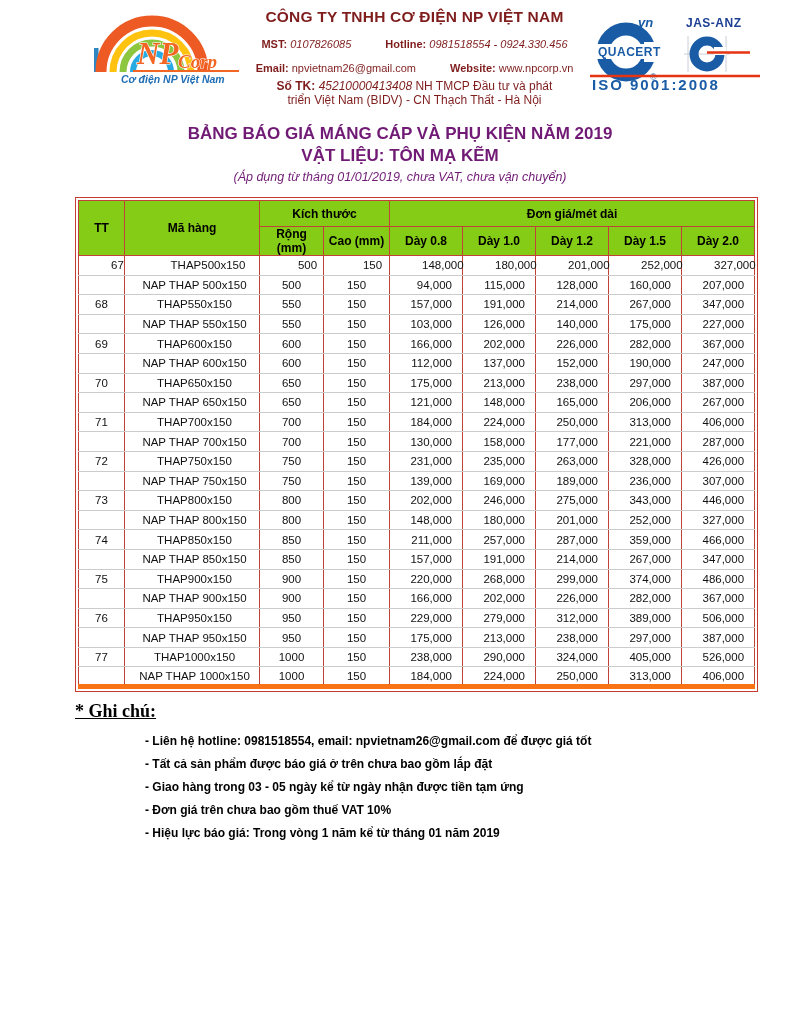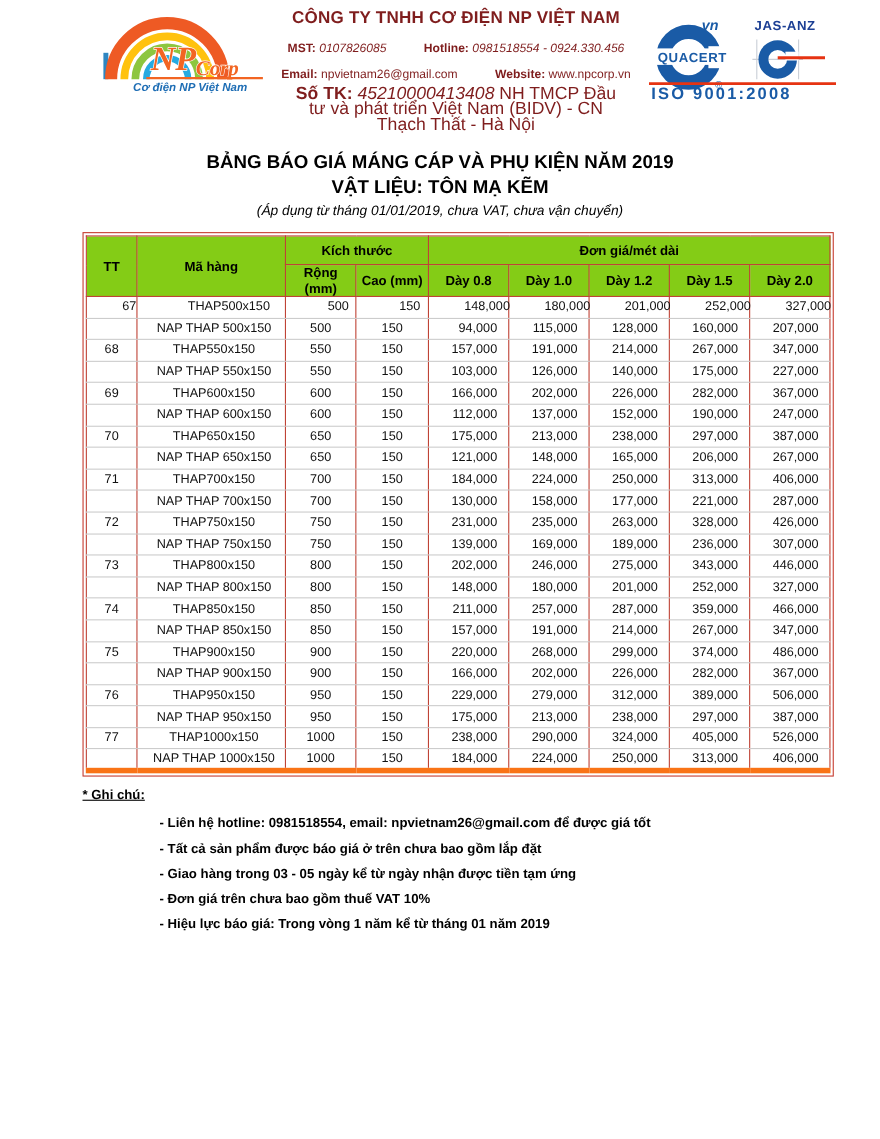--- a/index.html
+++ b/index.html
@@ -8,46 +8,46 @@
 
   
   .doc-header { display:flex; align-items:flex-start; padding:6px 34px 0 93px; }
   .logo-wrap { width:148px; flex:0 0 148px; }
   .company-block { flex:1; text-align:center; color:#7f1d1d; padding-top:2px; }
   .company-name { font-size:15.5px; font-weight:bold; letter-spacing:.2px; margin-bottom:6px; white-space:nowrap; }
   .info-line { display:flex; justify-content:center; gap:34px; font-size:11px; margin-bottom:5px;margin-top:12px; }
   .info-pair { white-space:nowrap; }
   .info-label { font-weight:bold; }
   .ital { font-style:italic; }
-  .account-line { font-size:16px; width:300px; margin:0 auto; line-height:14px; }
+  .account-line { font-size:12px; width:300px; margin:0 auto; line-height:14px; }
   .certs-wrap { width:178px; flex:0 0 178px; padding-top:8px; }
 
   
-  .title-block { text-align:center; margin-top:16px; color:#000000; }
+  .title-block { text-align:center; margin-top:16px; color:#701a75; }
   .title-line { font-size:17px; font-weight:bold; line-height:22px; }
   .title-note { font-size:12.5px; font-style:italic; margin-top:3px; }
 
   
   .table-outline { margin:13px 0 0 75px; width:683px; border:1.5px solid #c63b2f; padding:2px; }
   table.price { border-collapse:collapse; width:100%; table-layout:fixed; }
   .price th { border:1px solid #bf4336; font-size:12px; font-weight:bold; color:#000;
               height:26px; text-align:center; vertical-align:middle; background:#84cc16; }
   .price td { border-left:1px solid #bf4336; border-right:1px solid #bf4336;
               border-top:1px solid #cccccc; border-bottom:1px solid #cccccc;
               font-size:11.5px; color:#111; height:19.6px; vertical-align:middle; background:#fff; }
   .price tr:first-child td { border-top:1px solid #bf4336;padding-left:32px; }
   .price tr:last-child td { border-bottom:5px solid #f97316; }
   td.col-tt { text-align:center; }
   td.col-code { text-align:center; padding-left:5px;margin-left:43px; }
   td.col-dim { text-align:center; }
   td.col-price { text-align:right; padding-right:10px; }
 
   
   .notes { margin:9px 0 0 75px; color:#000; }
-  .notes-heading { font-size:12px; font-weight:bold; text-decoration:underline; margin-bottom:8px; }
+  .notes-heading { font-size:18px; font-weight:bold; text-decoration:underline; margin-bottom:8px;font-family:Liberation Serif, serif; }
   .note-item { font-size:12px; font-weight:bold; margin-left:70px; line-height:23px; }
 </style>
 </head>
 <body>
 
 <div class="page">
 
   <div class="doc-header">
 
     <div class="logo-wrap">

